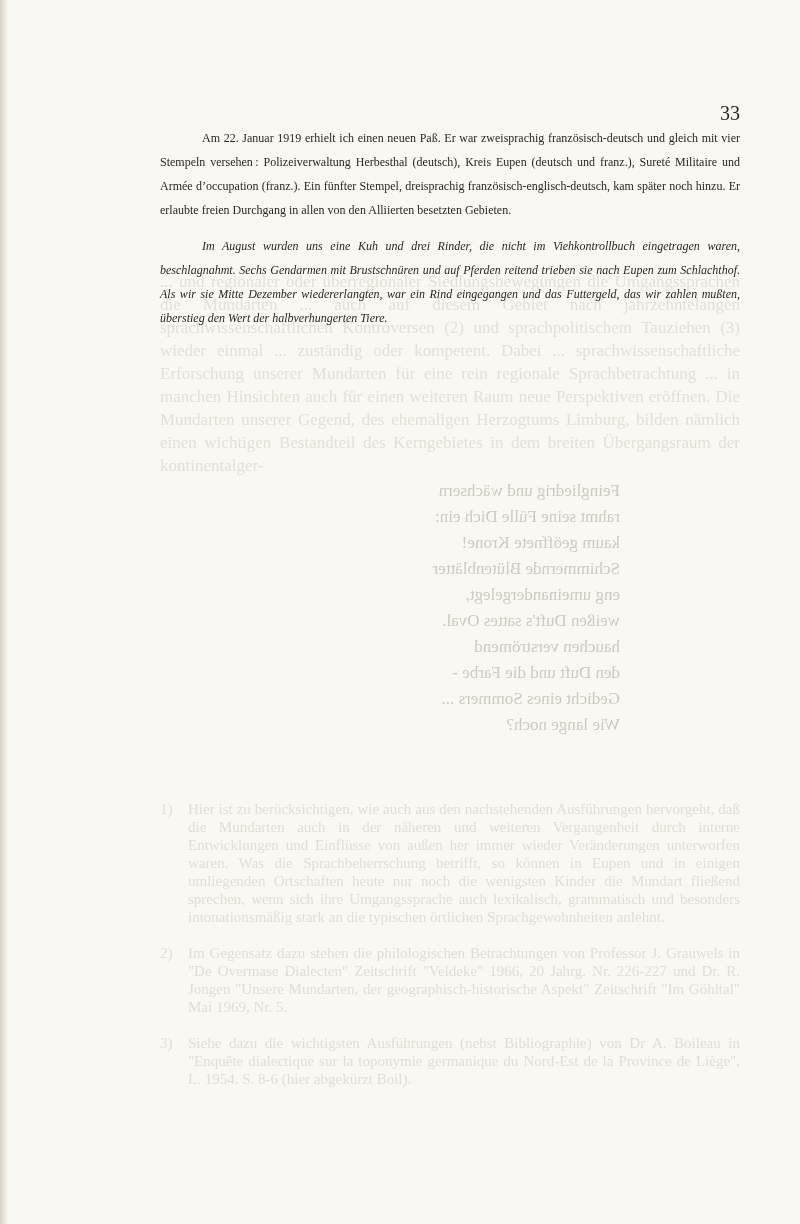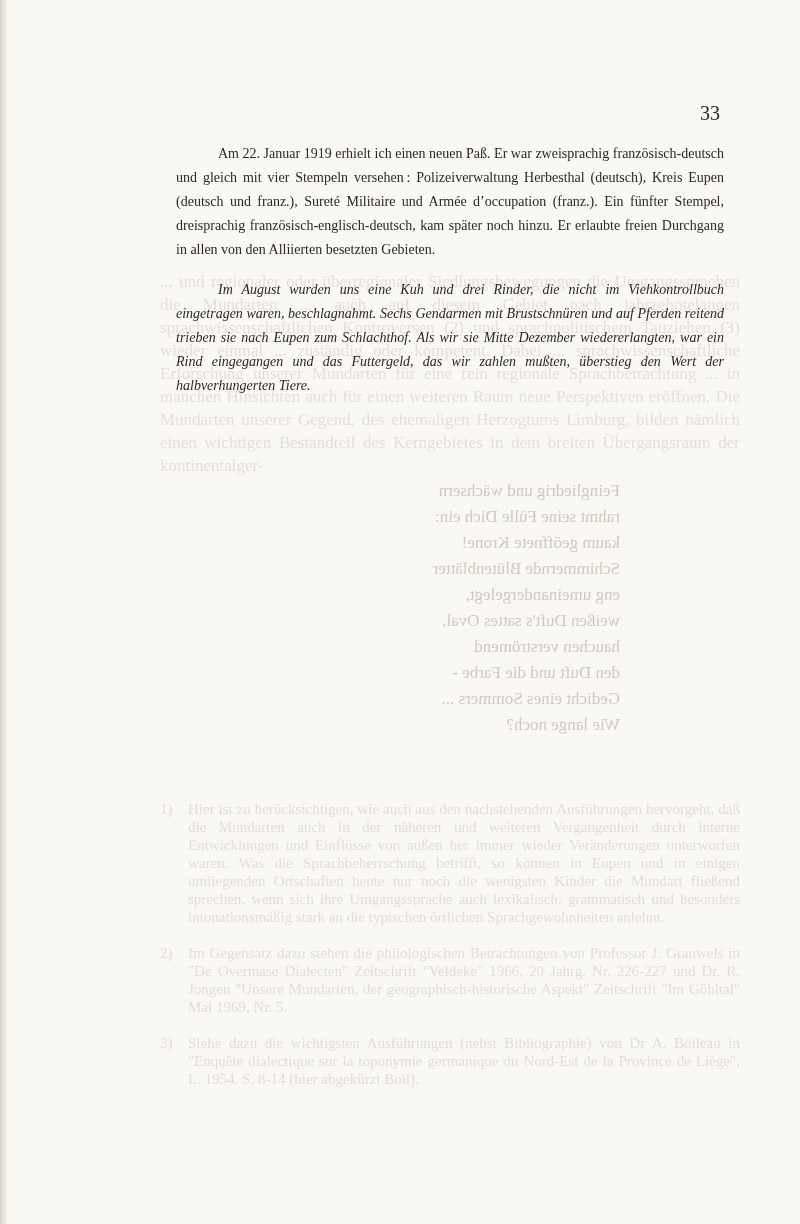--- a/index.html
+++ b/index.html
@@ -24,33 +24,33 @@
       top: 0;
       width: 8px;
       height: 1224px;
       background: linear-gradient(to right, #d8d3c9, #ece8e0 60%, #faf8f3);
     }
     .page-number {
       position: absolute;
       top: 101px;
       left: 680px;
       width: 60px;
-      text-align: center;
+      text-align: right;
       font-size: 20px;
       line-height: 24px;
     }
     .text-block {
       position: absolute;
       top: 126px;
       left: 160px;
       width: 580px;
     }
     .paragraph {
-      margin: 16px;
-      font-size: 14px;
+      margin: 0;
+      font-size: 12px;
       line-height: 24px;
       text-align: justify;
       text-indent: 42px;
       hyphens: manual;
     }
     .paragraph + .paragraph {
       margin-top: 12px;
       font-style: italic;
     }
     
@@ -125,21 +125,21 @@
     <div class="fn">
       <span class="fn-num">1)</span>
       <span class="fn-text">Hier ist zu berücksichtigen, wie auch aus den nachstehenden Ausführungen hervorgeht, daß die Mundarten auch in der näheren und weiteren Vergangenheit durch interne Entwicklungen und Einflüsse von außen her immer wieder Veränderungen unterworfen waren. Was die Sprachbeherrschung betrifft, so können in Eupen und in einigen umliegenden Ortschaften heute nur noch die wenigsten Kinder die Mundart fließend sprechen, wenn sich ihre Umgangssprache auch lexikalisch, grammatisch und besonders intonationsmäßig stark an die typischen örtlichen Sprachgewohnheiten anlehnt.</span>
     </div>
     <div class="fn">
       <span class="fn-num">2)</span>
       <span class="fn-text">Im Gegensatz dazu stehen die philologischen Betrachtungen von Professor J. Grauwels in "De Overmase Dialecten" Zeitschrift "Veldeke" 1966, 20 Jahrg. Nr. 226-227 und Dr. R. Jongen "Unsere Mundarten, der geographisch-historische Aspekt" Zeitschrift "Im Göhltal" Mai 1969, Nr. 5.</span>
     </div>
     <div class="fn">
       <span class="fn-num">3)</span>
-      <span class="fn-text">Siehe dazu die wichtigsten Ausführungen (nebst Bibliographie) von Dr A. Boileau in "Enquête dialectique sur la toponymie germanique du Nord-Est de la Province de Liège", L. 1954. S. 8-14 (hier abgekürzt Boil).</span>
+      <span class="fn-text">Siehe dazu die wichtigsten Ausführungen (nebst Bibliographie) von Dr A. Boileau in "Enquête dialectique sur la toponymie germanique du Nord-Est de la Province de Liège", L. 1954. S. 8-6 (hier abgekürzt Boil).</span>
     </div>
   </div>
 
   <div class="page-number">33</div>
 
   <div class="text-block">
     <p class="paragraph">Am 22. Januar 1919 erhielt ich einen neuen Paß. Er war zweisprachig französisch-deutsch und gleich mit vier Stempeln versehen : Polizeiverwaltung Herbesthal (deutsch), Kreis Eupen (deutsch und franz.), Sureté Militaire und Armée d’occupation (franz.). Ein fünfter Stempel, dreisprachig französisch-englisch-deutsch, kam später noch hinzu. Er erlaubte freien Durchgang in allen von den Alliierten besetzten Gebieten.</p>
     <p class="paragraph">Im August wurden uns eine Kuh und drei Rinder, die nicht im Viehkontrollbuch eingetragen waren, beschlagnahmt. Sechs Gendarmen mit Brustschnüren und auf Pferden reitend trieben sie nach Eupen zum Schlachthof. Als wir sie Mitte De­zember wiedererlangten, war ein Rind eingegangen und das Futtergeld, das wir zahlen mußten, überstieg den Wert der halbverhungerten Tiere.</p>
   </div>
 </div>

